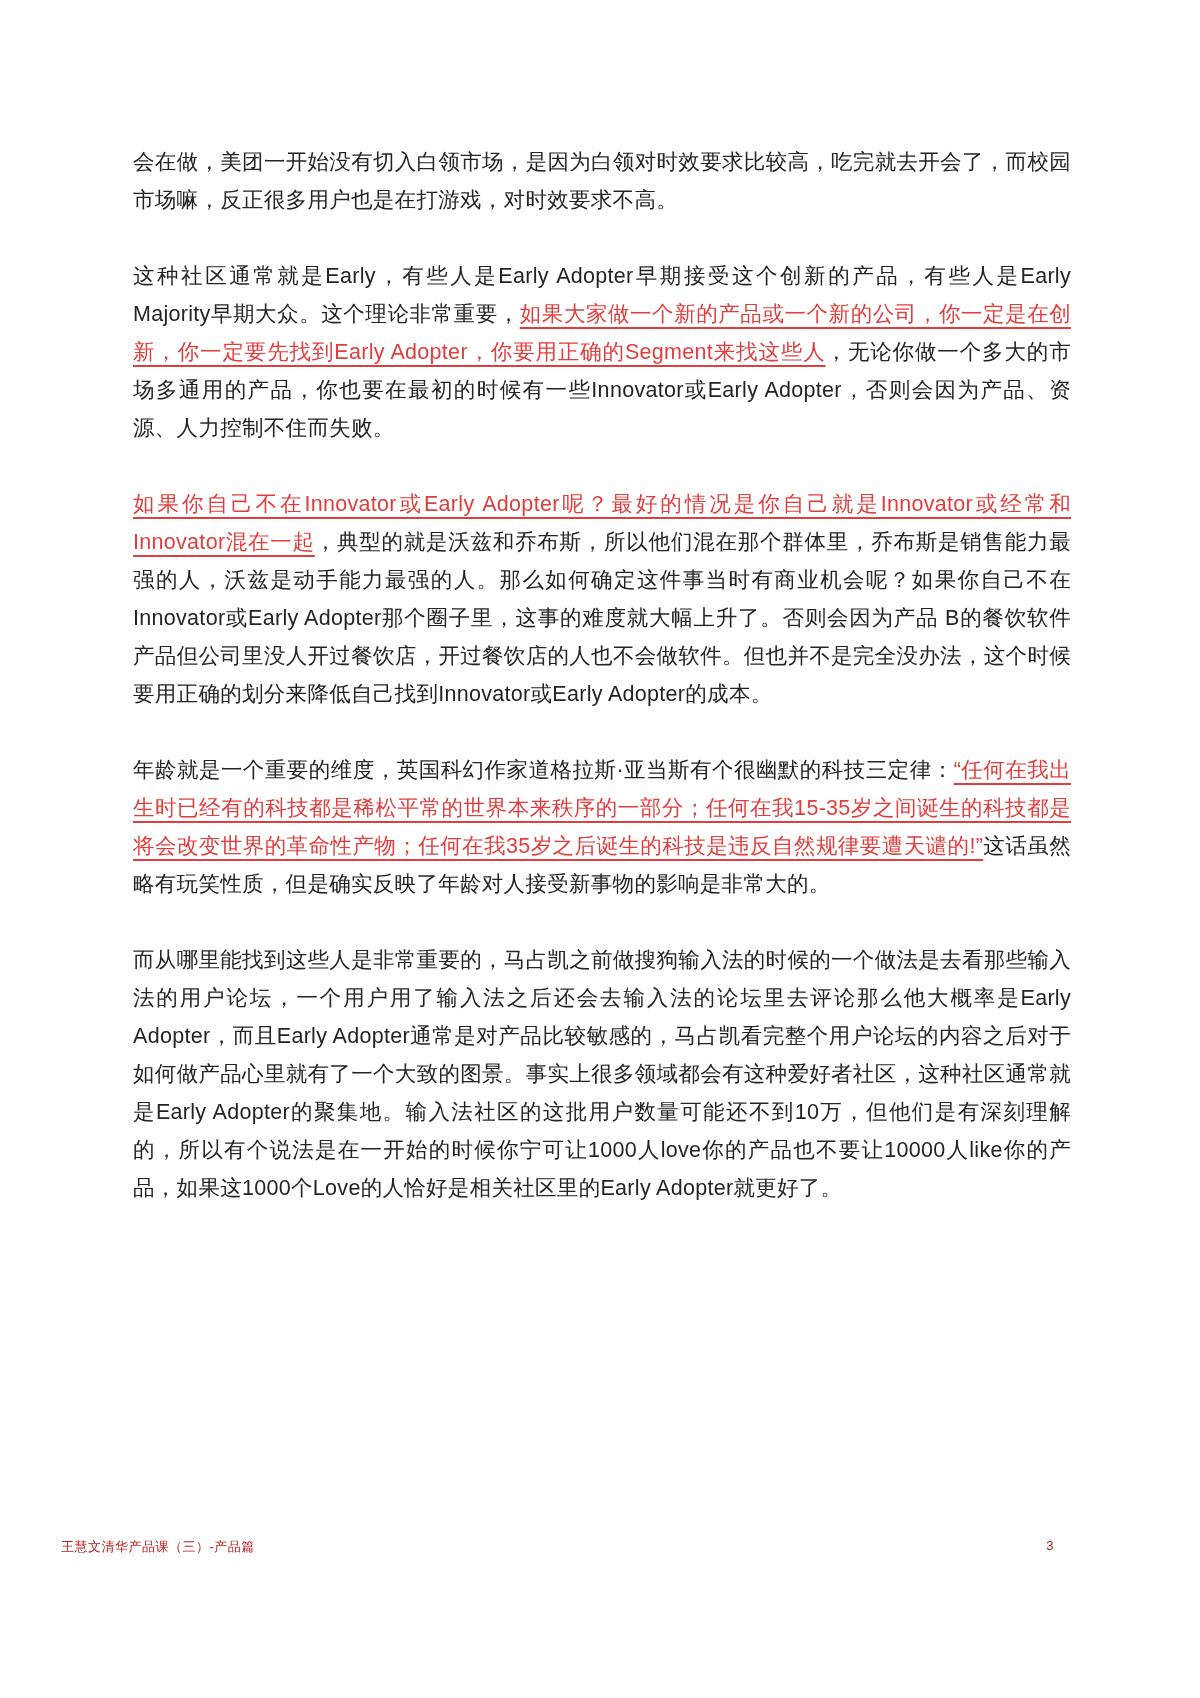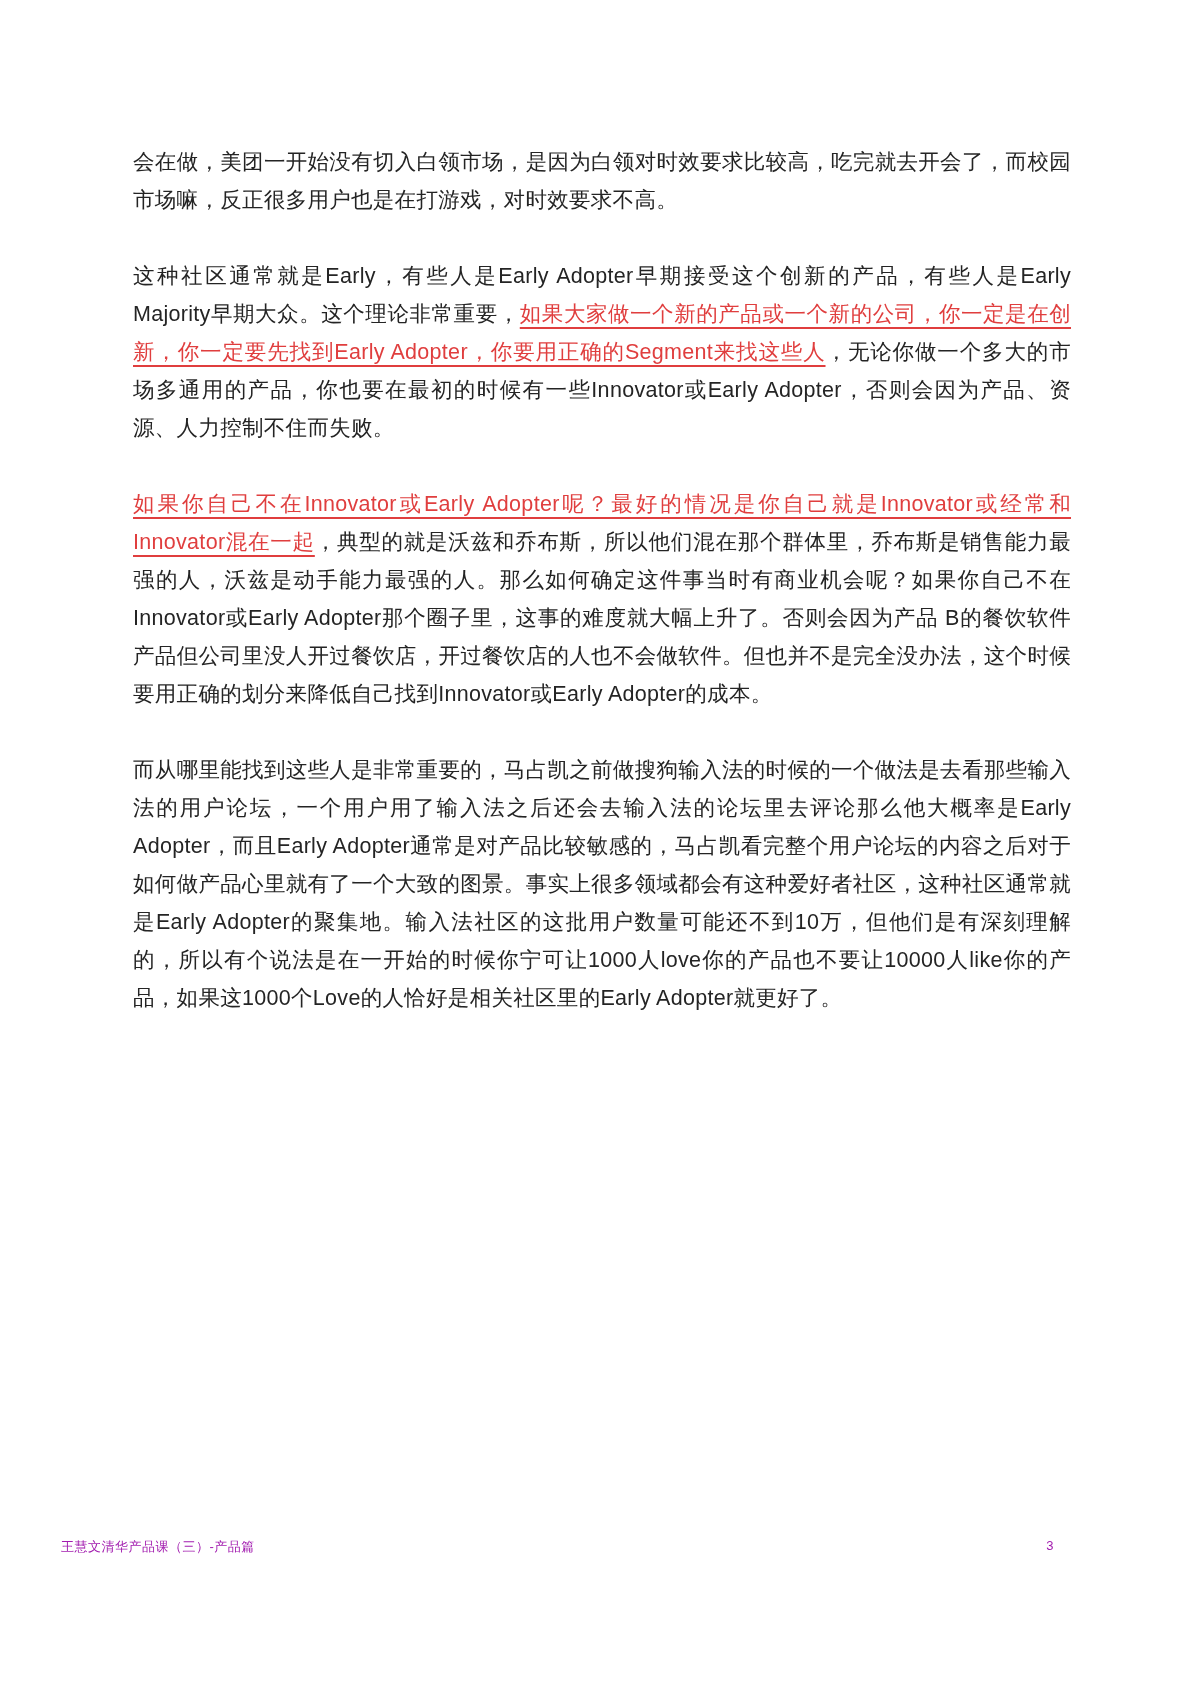--- a/index.html
+++ b/index.html
@@ -39,31 +39,32 @@
   }
   .footer {
     position: absolute;
     left: 61px;
     right: 146px;
     bottom: 158px;
     display: flex;
     justify-content: space-between;
     align-items: flex-start;
     font-size: 13px;
-    color: #a21caf;
+    color: #b91c1c;
     letter-spacing: 0.5px;
   }
 </style>
 </head>
 <body>
 
 <div class="page">
   <main class="content" id="paragraphs">
       <p class="para" style="color: rgb(36, 36, 36);"><span class="txt">会在做，美团一开始没有切入白领市场，是因为白领对时效要求比较高，吃完就去开会了，而校园市场嘛，反正很多用户也是在打游戏，对时效要求不高。</span></p>
       <p class="para" style="color: rgb(36, 36, 36);"><span class="txt">这种社区通常就是Early，有些人是Early Adopter早期接受这个创新的产品，有些人是Early Majority早期大众。这个理论非常重要，</span><span class="hl">如果大家做一个新的产品或一个新的公司，你一定是在创新，你一定要先找到Early Adopter，你要用正确的Segment来找这些人</span><span class="txt">，无论你做一个多大的市场多通用的产品，你也要在最初的时候有一些Innovator或Early Adopter，否则会因为产品、资源、人力控制不住而失败。</span></p>
       <p class="para" style="color: rgb(36, 36, 36);"><span class="hl">如果你自己不在Innovator或Early Adopter呢？最好的情况是你自己就是Innovator或经常和Innovator混在一起</span><span class="txt">，典型的就是沃兹和乔布斯，所以他们混在那个群体里，乔布斯是销售能力最强的人，沃兹是动手能力最强的人。那么如何确定这件事当时有商业机会呢？如果你自己不在Innovator或Early Adopter那个圈子里，这事的难度就大幅上升了。否则会因为产品 B的餐饮软件产品但公司里没人开过餐饮店，开过餐饮店的人也不会做软件。但也并不是完全没办法，这个时候要用正确的划分来降低自己找到Innovator或Early Adopter的成本。</span></p>
+      <p class="para" style="color: rgb(36, 36, 36);"><span class="txt">年龄就是一个重要的维度，英国科幻作家道格拉斯·亚当斯有个很幽默的科技三定律：</span><span class="hl">“任何在我出生时已经有的科技都是稀松平常的世界本来秩序的一部分；任何在我15-35岁之间诞生的科技都是将会改变世界的革命性产物；任何在我35岁之后诞生的科技是违反自然规律要遭天谴的!”</span><span class="txt">这话虽然略有玩笑性质，但是确实反映了年龄对人接受新事物的影响是非常大的。</span></p>
       <p class="para" style="color: rgb(36, 36, 36);"><span class="txt">而从哪里能找到这些人是非常重要的，马占凯之前做搜狗输入法的时候的一个做法是去看那些输入法的用户论坛，一个用户用了输入法之后还会去输入法的论坛里去评论那么他大概率是Early Adopter，而且Early Adopter通常是对产品比较敏感的，马占凯看完整个用户论坛的内容之后对于如何做产品心里就有了一个大致的图景。事实上很多领域都会有这种爱好者社区，这种社区通常就是Early Adopter的聚集地。输入法社区的这批用户数量可能还不到10万，但他们是有深刻理解的，所以有个说法是在一开始的时候你宁可让1000人love你的产品也不要让10000人like你的产品，如果这1000个Love的人恰好是相关社区里的Early Adopter就更好了。</span></p>
     </main>
   <footer class="footer">
     <span>王慧文清华产品课（三）-产品篇</span>
     <span>3</span>
   </footer>
 </div>
 
 </body></html>

